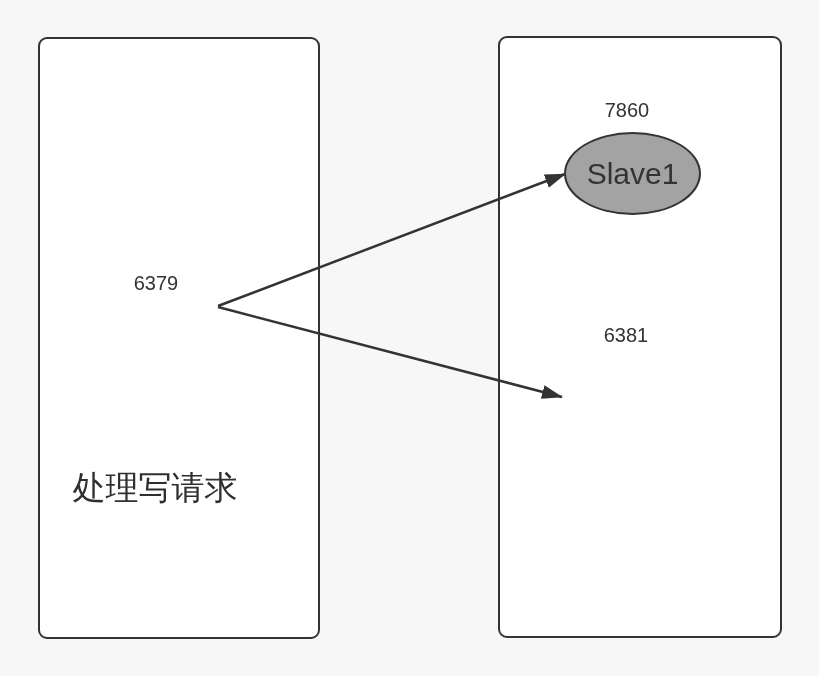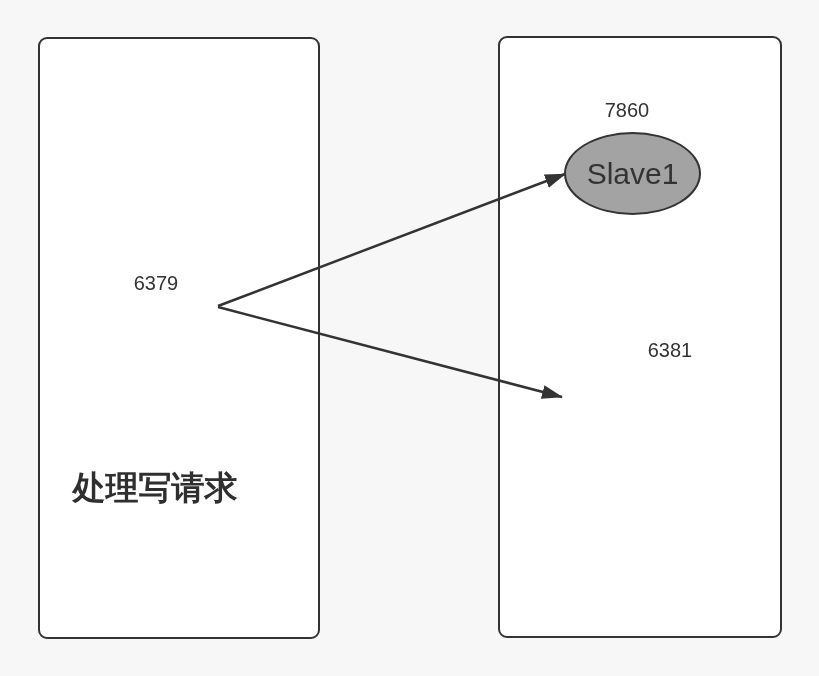--- a/index.html
+++ b/index.html
@@ -46,26 +46,26 @@
   .port {
     position: absolute;
     font-size: 20px;
     line-height: 1;
     transform: translate(-50%, -50%);
     white-space: nowrap;
     color: #333333;
   }
   .port-master { left: 156px; top: 240px; margin-top: 43px; }
   .port-slave1 { left: 627px; top: 110px; }
-  .port-slave2 { left: 626px; top: 350px; margin-left: 44px; }
+  .port-slave2 { left: 626px; top: 335px; }
 
   .caption {
     position: absolute;
     font-size: 33px;
-    font-weight: bold;
+    font-weight: normal;
     line-height: 1;
     transform: translate(-50%, -50%);
     white-space: nowrap;
     color: #2f2f2f;
   }
   .caption-write { left: 155px; top: 487px; }
   .caption-read  { left: 632px; top: 573px; }
 
   .arrows {
     position: absolute;

